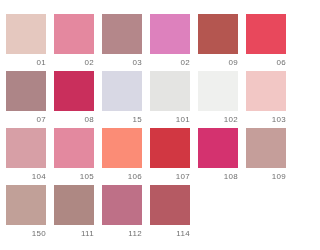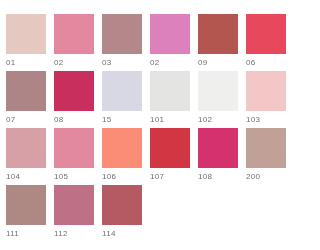--- a/index.html
+++ b/index.html
@@ -24,21 +24,21 @@
     grid-template-rows: repeat(4, 57px);
     column-gap: 8px;
     row-gap: 0px;
     align-content: start;
   }
   .swatch-cell {
     width: 40px;
     height: 57px;
     display: flex;
     flex-direction: column;
-    align-items: flex-start;
+    align-items: flex-end;
   }
   .swatch-chip {
     width: 40px;
     height: 40px;
     display: block;
     flex: none;
   }
   .swatch-label {
     display: block;
     margin-top: 4px;
@@ -116,22 +116,26 @@
     </div>
     <div class="swatch-cell">
       <span class="swatch-chip" style="background-color: rgb(209, 55, 66);"></span>
       <span class="swatch-label">107</span>
     </div>
     <div class="swatch-cell">
       <span class="swatch-chip" style="background-color: rgb(212, 50, 111);"></span>
       <span class="swatch-label">108</span>
     </div>
     <div class="swatch-cell">
+      <span class="swatch-chip" style="background-color: rgb(197, 158, 154);"></span>
+      <span class="swatch-label">109</span>
+    </div>
+    <div class="swatch-cell">
       <span class="swatch-chip" style="background-color: rgb(193, 160, 152);"></span>
-      <span class="swatch-label">200</span>
+      <span class="swatch-label">150</span>
     </div>
     <div class="swatch-cell">
       <span class="swatch-chip" style="background-color: rgb(174, 136, 131);"></span>
       <span class="swatch-label">111</span>
     </div>
     <div class="swatch-cell">
       <span class="swatch-chip" style="background-color: rgb(190, 112, 135);"></span>
       <span class="swatch-label">112</span>
     </div>
     <div class="swatch-cell">

